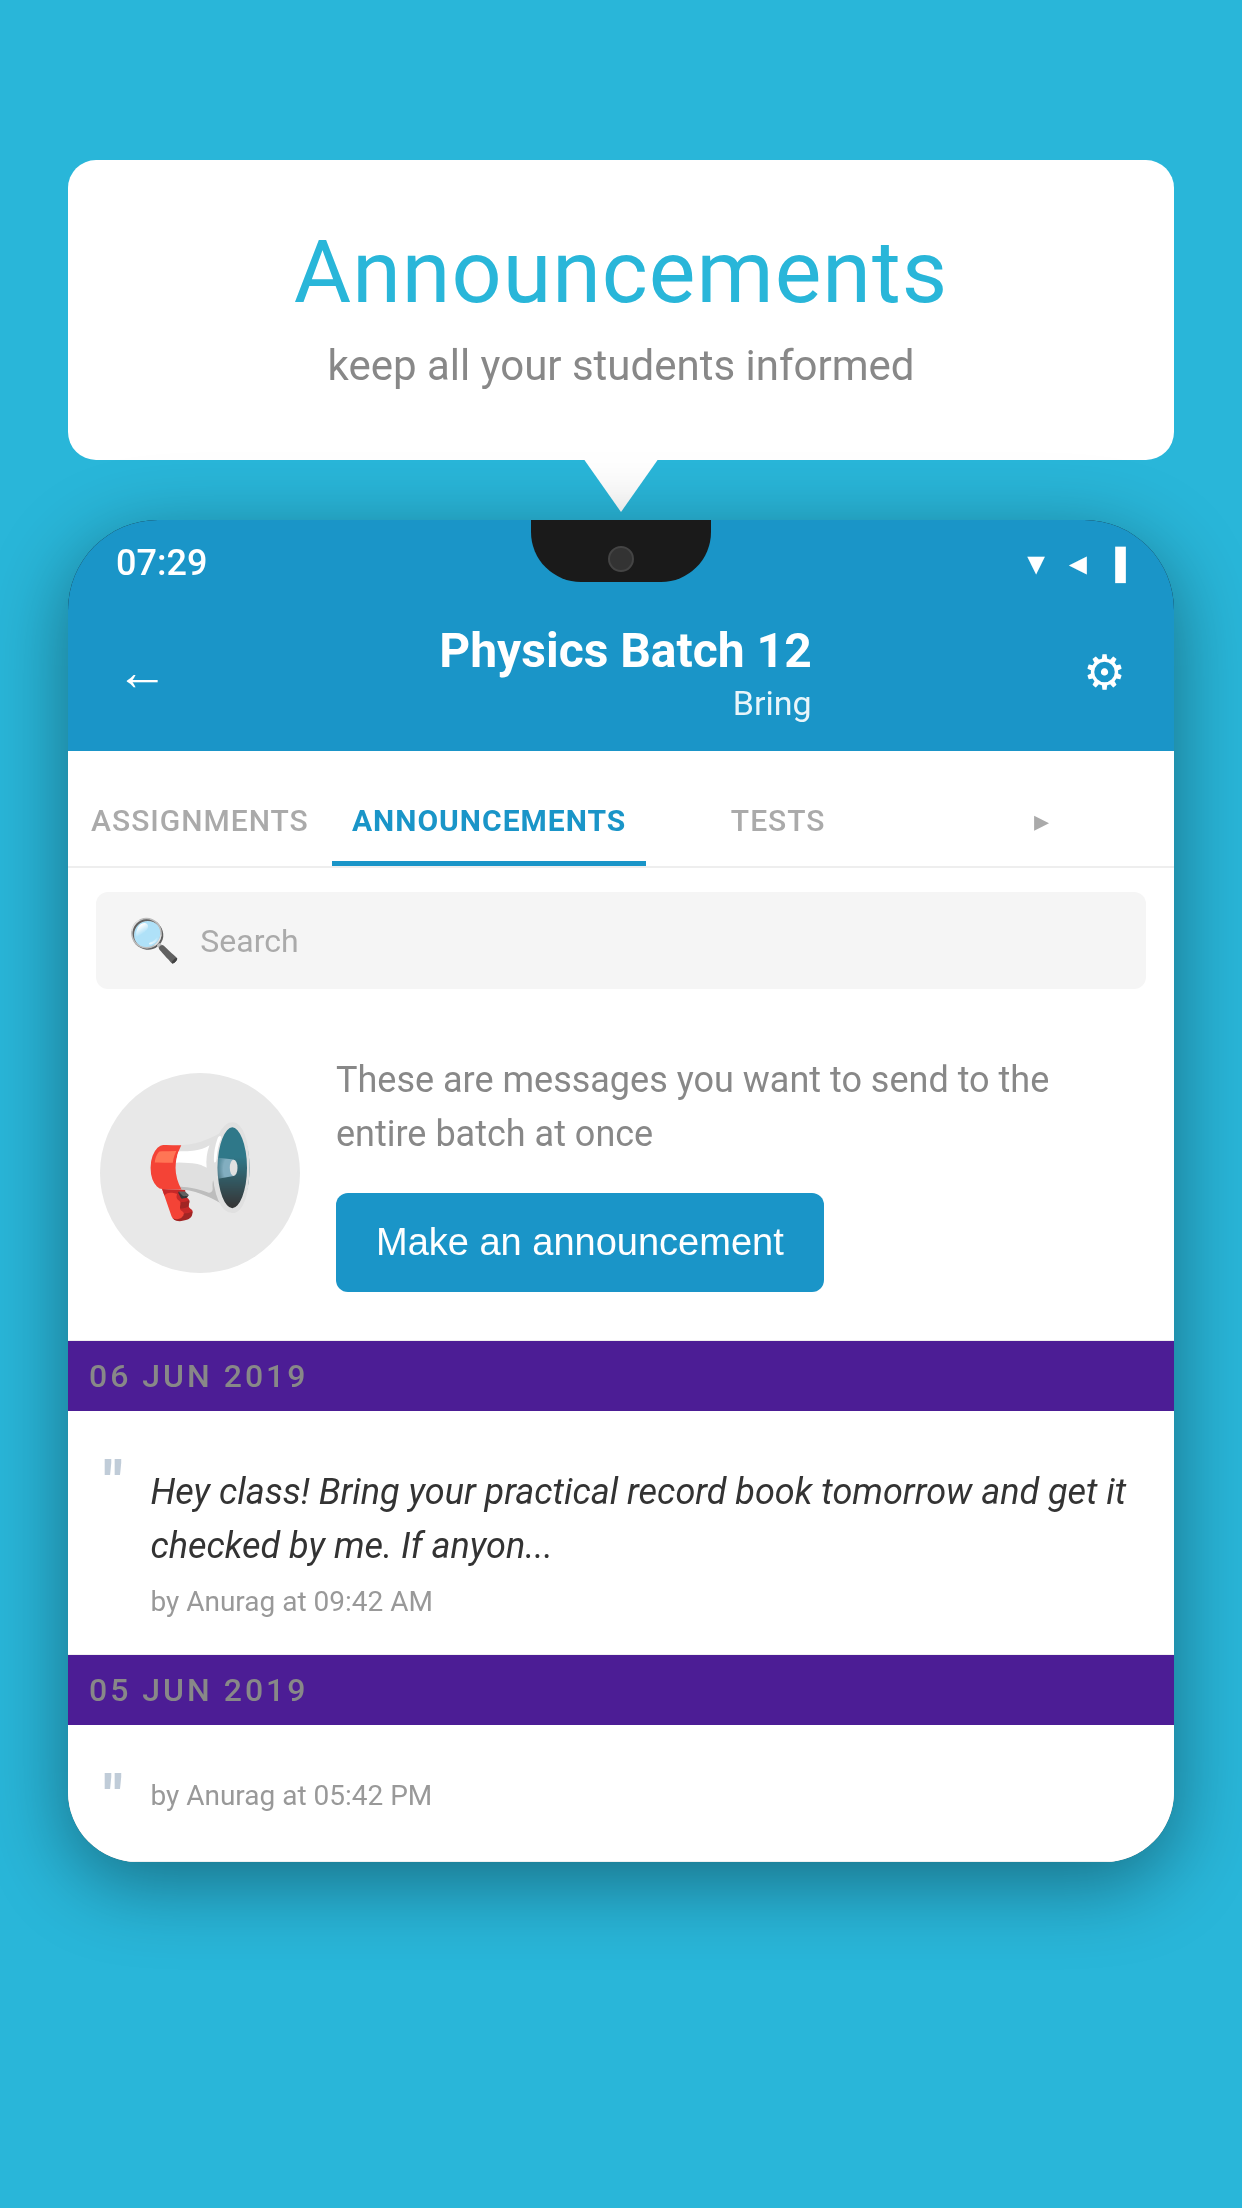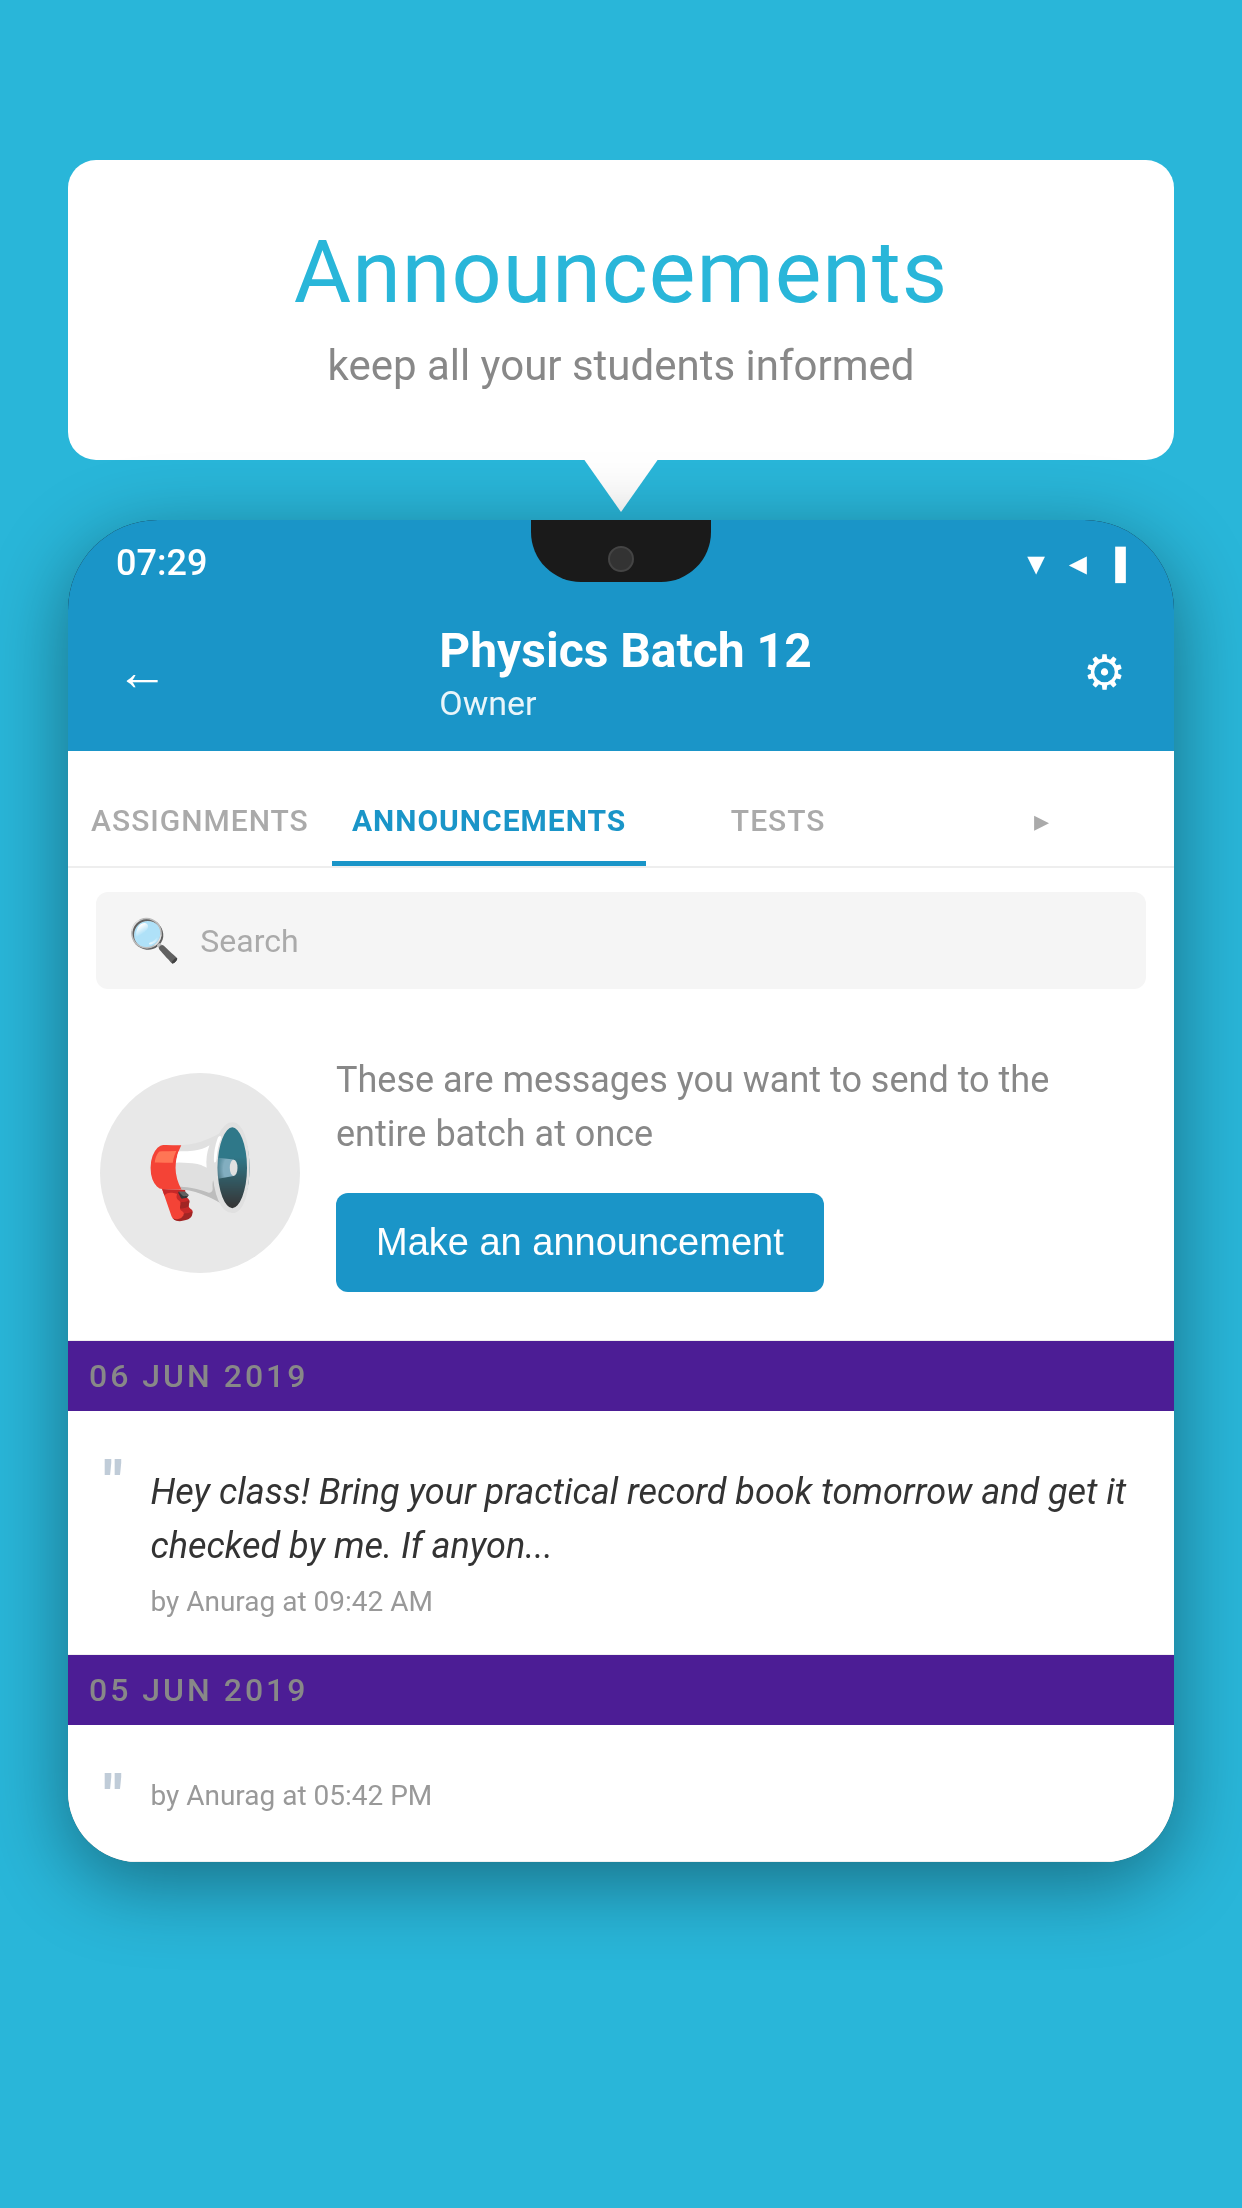--- a/index.html
+++ b/index.html
@@ -136,21 +136,21 @@
       justify-content: space-between;
     }
 
     .back-btn {
       color: white;
       font-size: 52px;
       cursor: pointer;
     }
 
     .header-center {
-      text-align: left;
+      text-align: right;
     }
 
     .header-title {
       color: white;
       font-size: 48px;
       font-weight: 700;
     }
 
     .header-subtitle {
       color: rgba(255,255,255,0.9);
@@ -349,21 +349,21 @@
         <span>▼</span>
         <span>◄</span>
         <span>▐</span>
       </div>
     </div>
 
     <div class="app-header">
       <span class="back-btn">←</span>
       <div class="header-center">
         <div class="header-title">Physics Batch 12</div>
-        <div class="header-subtitle">Owner</div>
+        <div class="header-subtitle">Bring</div>
       </div>
       <span class="settings-btn">⚙</span>
     </div>
 
     <div class="tab-bar">
       <div class="tab-item">
         <span>ASSIGNMENTS</span>
       </div>
       <div class="tab-item active">
         <span>ANNOUNCEMENTS</span>

